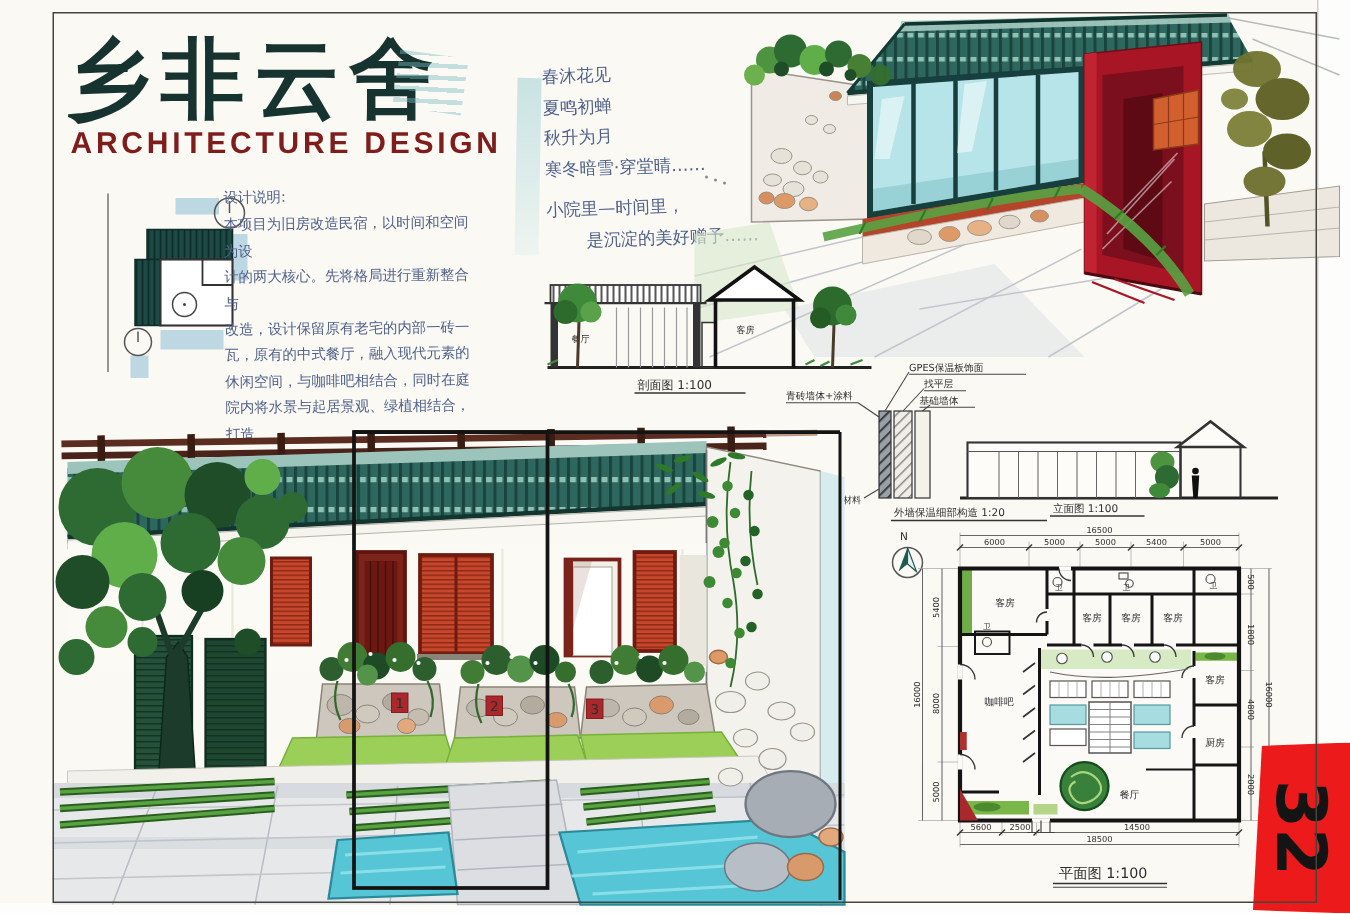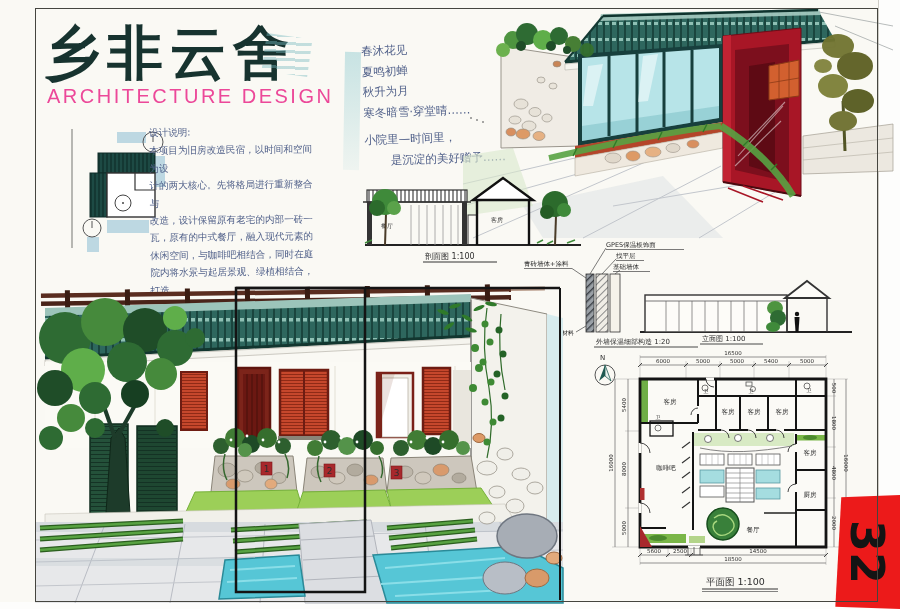--- a/index.html
+++ b/index.html
@@ -4,21 +4,21 @@
 <style>
   html,body{margin:0;padding:0;background:#fff}
   .stage{position:relative;width:900px;height:609px;background:#ffffff;overflow:hidden;
          font-family:"Liberation Sans","DejaVu Sans",sans-serif}
   .board{position:absolute;inset:0;background:#faf9f4}
   .paper-right{position:absolute;top:0;right:0;width:21px;height:100%;background:#fdfdfc;border-left:1px solid #cfcdc6}
   .paper-bottom{position:absolute;left:0;bottom:0;height:7px;width:100%;background:#fdfdfc}
   .frame{position:absolute;left:35px;top:8px;width:841px;height:592px;border:1.6px solid #45453f;pointer-events:none}
   .title{position:absolute;left:44px;top:16px;font-weight:900;font-size:56px;letter-spacing:7px;
          color:#17332f;font-family:"DejaVu Sans",sans-serif;transform:scaleY(1.04);white-space:nowrap}
-  .subtitle{position:absolute;left:47px;top:85px;font-size:20px;letter-spacing:2.5px;color:#ec4899;font-weight:400;white-space:nowrap}
+  .subtitle{position:absolute;left:47px;top:85px;font-size:20px;letter-spacing:2.5px;color:#7f1d1d;font-weight:700;white-space:nowrap}
   .hand{position:absolute;color:#51618a;font-family:"DejaVu Sans",sans-serif}
   .notes{left:150px;top:123px;width:172px;font-size:9.6px;line-height:17.4px;transform:rotate(-0.6deg)}
   .notes .h{margin-bottom:1px}
   .poem{left:363px;top:38px;width:175px;font-size:11.5px;line-height:20.5px;transform:rotate(-2deg)}
   .poem .p5{margin-top:7px}
   .poem .p6{padding-left:26px}
   .wash{position:absolute;pointer-events:none}
   .w1{left:264px;top:36px;width:46px;height:38px;
       background:repeating-linear-gradient(175deg,rgba(118,184,190,.42) 0 3px,rgba(118,184,190,0) 3px 8px);transform:rotate(8deg)}
   .w2{left:344px;top:52px;width:16px;height:118px;

